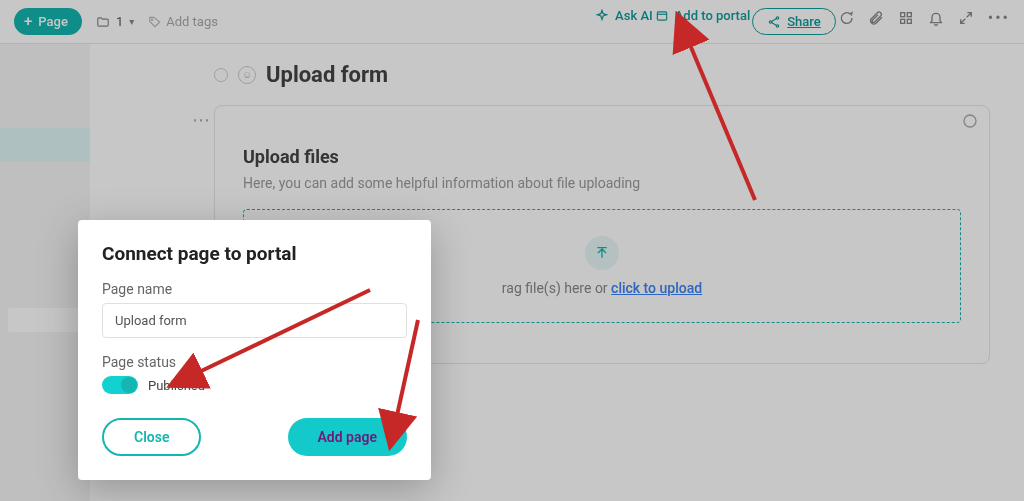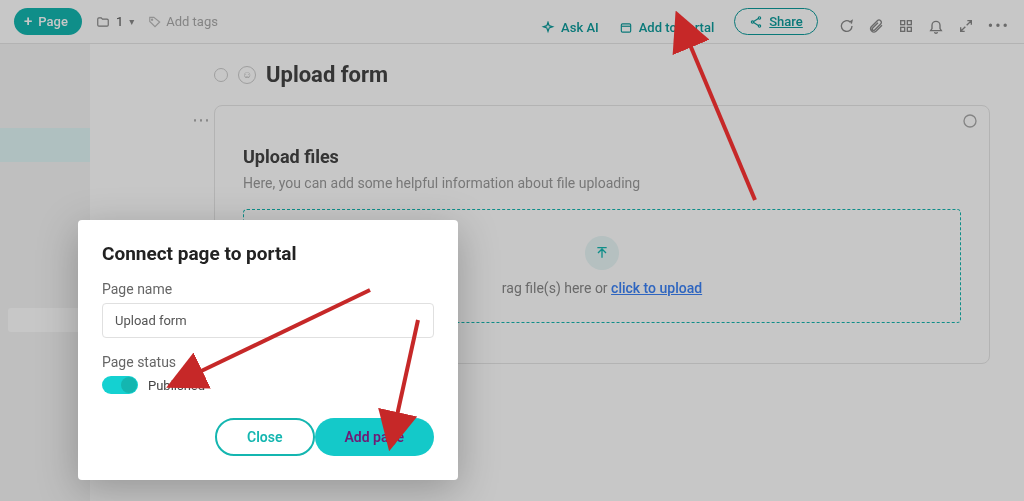--- a/index.html
+++ b/index.html
@@ -8,21 +8,21 @@
   
   .topbar { height: 44px; background: #fff; display: flex; align-items: center; padding: 0 14px; gap: 14px; border-bottom: 1px solid #e6e6e6; }
   .page-btn { background: #14b6b0; color: #fff; border: none; border-radius: 18px; padding: 6px 14px 6px 10px; font-size: 13px; font-weight: 500; display: flex; align-items: center; gap: 6px; cursor: pointer; }
   .page-btn .plus { font-size: 15px; line-height: 1; }
   .breadcrumb { display: flex; align-items: center; gap: 6px; color: #555; font-size: 13px; }
   .bc-icon { width: 14px; height: 14px; }
   .caret { font-size: 10px; color: #888; }
   .add-tags { display: flex; align-items: center; gap: 4px; color: #aaa; font-size: 13px; cursor: pointer; }
   .tag-icon { width: 14px; height: 14px; }
   .spacer { flex: 1; }
-  .top-actions { display: flex; align-items: flex-end; gap: 20px; }
+  .top-actions { display: flex; align-items: flex-start; gap: 2px; }
   .top-link { display: flex; align-items: center; gap: 6px; color: #0d9b9b; font-size: 13px; font-weight: 500; cursor: pointer; }
   .share-btn { border: 1px solid #0d9b9b; color: #0d9b9b; background: #fff; border-radius: 18px; padding: 5px 14px; font-size: 13px; font-weight: 500; display: flex; align-items: center; gap: 6px; cursor: pointer; text-decoration: underline; }
   .tb-icon { width: 14px; height: 14px; stroke: currentColor; fill: none; stroke-width: 2; }
   .top-icons { display: flex; align-items: center; gap: 14px; color: #888; }
   .top-icons .tb-icon { width: 16px; height: 16px; cursor: pointer; }
 
   
   .sidebar { position: absolute; left: 0; top: 44px; bottom: 0; width: 90px; background: #f5f5f5; }
   .sidebar::after { content: ""; position: absolute; left: 0; right: 0; top: 84px; height: 34px; background: #e0f7f7; }
   .sidebar .row { position: absolute; left: 8px; top: 264px; right: 8px; height: 24px; background: #fff; border-radius: 3px; }
@@ -41,29 +41,29 @@
   .card-sub { color: #9a9a9a; font-size: 14px; margin-bottom: 18px; }
   .dropzone { border: 1px dashed #14b6b0; border-radius: 4px; padding: 26px; text-align: center; }
   .dz-icon { display: inline-flex; width: 34px; height: 34px; border-radius: 50%; background: #e8f7f7; align-items: center; justify-content: center; color: #14b6b0; margin-bottom: 10px; }
   .dz-text { color: #888; font-size: 14px; }
   .dz-text a { color: #3b82f6; text-decoration: underline; font-weight: 500; }
 
   
   .overlay { position: absolute; inset: 0; background: rgba(0,0,0,0.22); }
 
   
-  .modal { position: absolute; left: 78px; top: 220px; width: 380px; background: #fff; border-radius: 4px; box-shadow: 0 10px 40px rgba(0,0,0,0.25); padding: 22px 24px 24px; }
+  .modal { position: absolute; left: 78px; top: 220px; width: 353px; background: #fff; border-radius: 4px; box-shadow: 0 10px 40px rgba(0,0,0,0.25); padding: 22px 24px 24px; }
   .modal h2 { margin: 0 0 16px; font-size: 19px; font-weight: 700; color: #222; }
   .label { font-size: 14px; color: #666; margin-bottom: 6px; }
   .input { width: 100%; border: 1px solid #e0e0e0; border-radius: 4px; padding: 9px 12px; font-size: 13px; color: #555; margin-bottom: 16px; }
   .toggle-row { display: flex; align-items: center; gap: 10px; margin-bottom: 24px; }
   .toggle { position: relative; width: 36px; height: 18px; background: #14d1d1; border-radius: 10px; cursor: pointer; }
   .toggle::after { content: ""; position: absolute; right: 1px; top: 1px; width: 16px; height: 16px; background: #14b6b0; border-radius: 50%; }
   .toggle-label { font-size: 13px; color: #444; }
-  .modal-actions { display: flex; justify-content: flex-end; }
+  .modal-actions { display: flex; justify-content: space-between; }
   .btn-close { border: 2px solid #14b6b0; background: #fff; color: #14b6b0; border-radius: 24px; padding: 9px 30px; font-size: 14px; font-weight: 600; cursor: pointer; }
   .btn-add { border: none; background: #14c9c9; color: #701a75; border-radius: 24px; padding: 11px 30px; font-size: 14px; font-weight: 600; cursor: pointer; }
 
   
   .arrow { position: absolute; overflow: visible; pointer-events: none; }
 </style>
 </head>
 <body>
 
 <div class="topbar">

